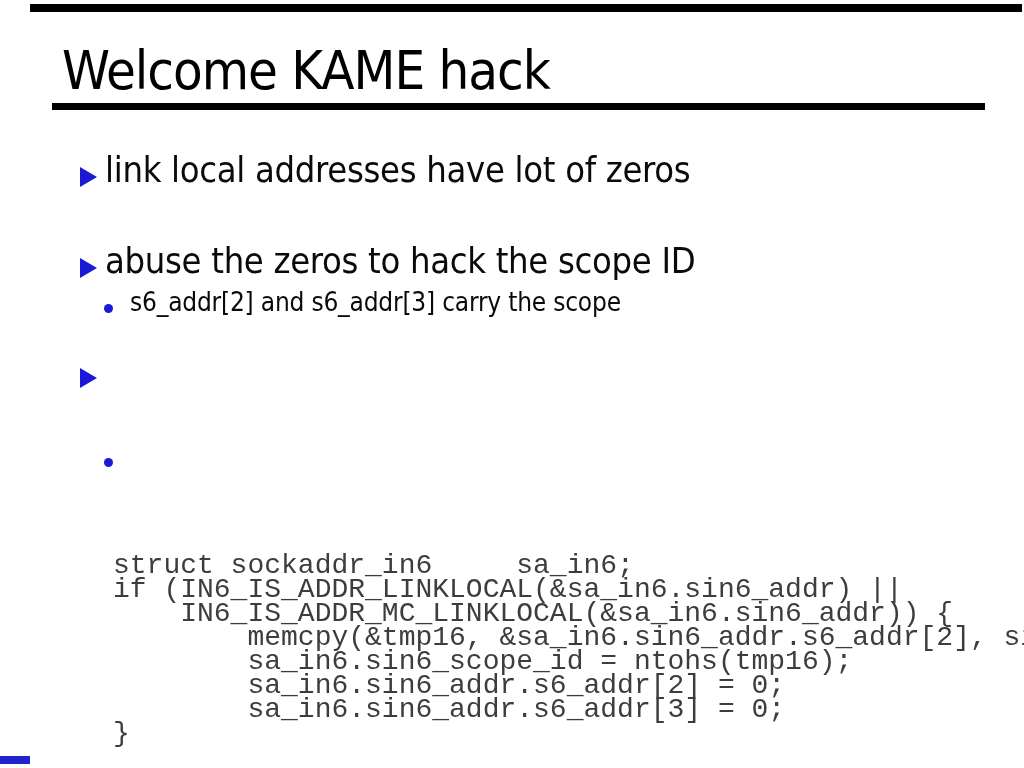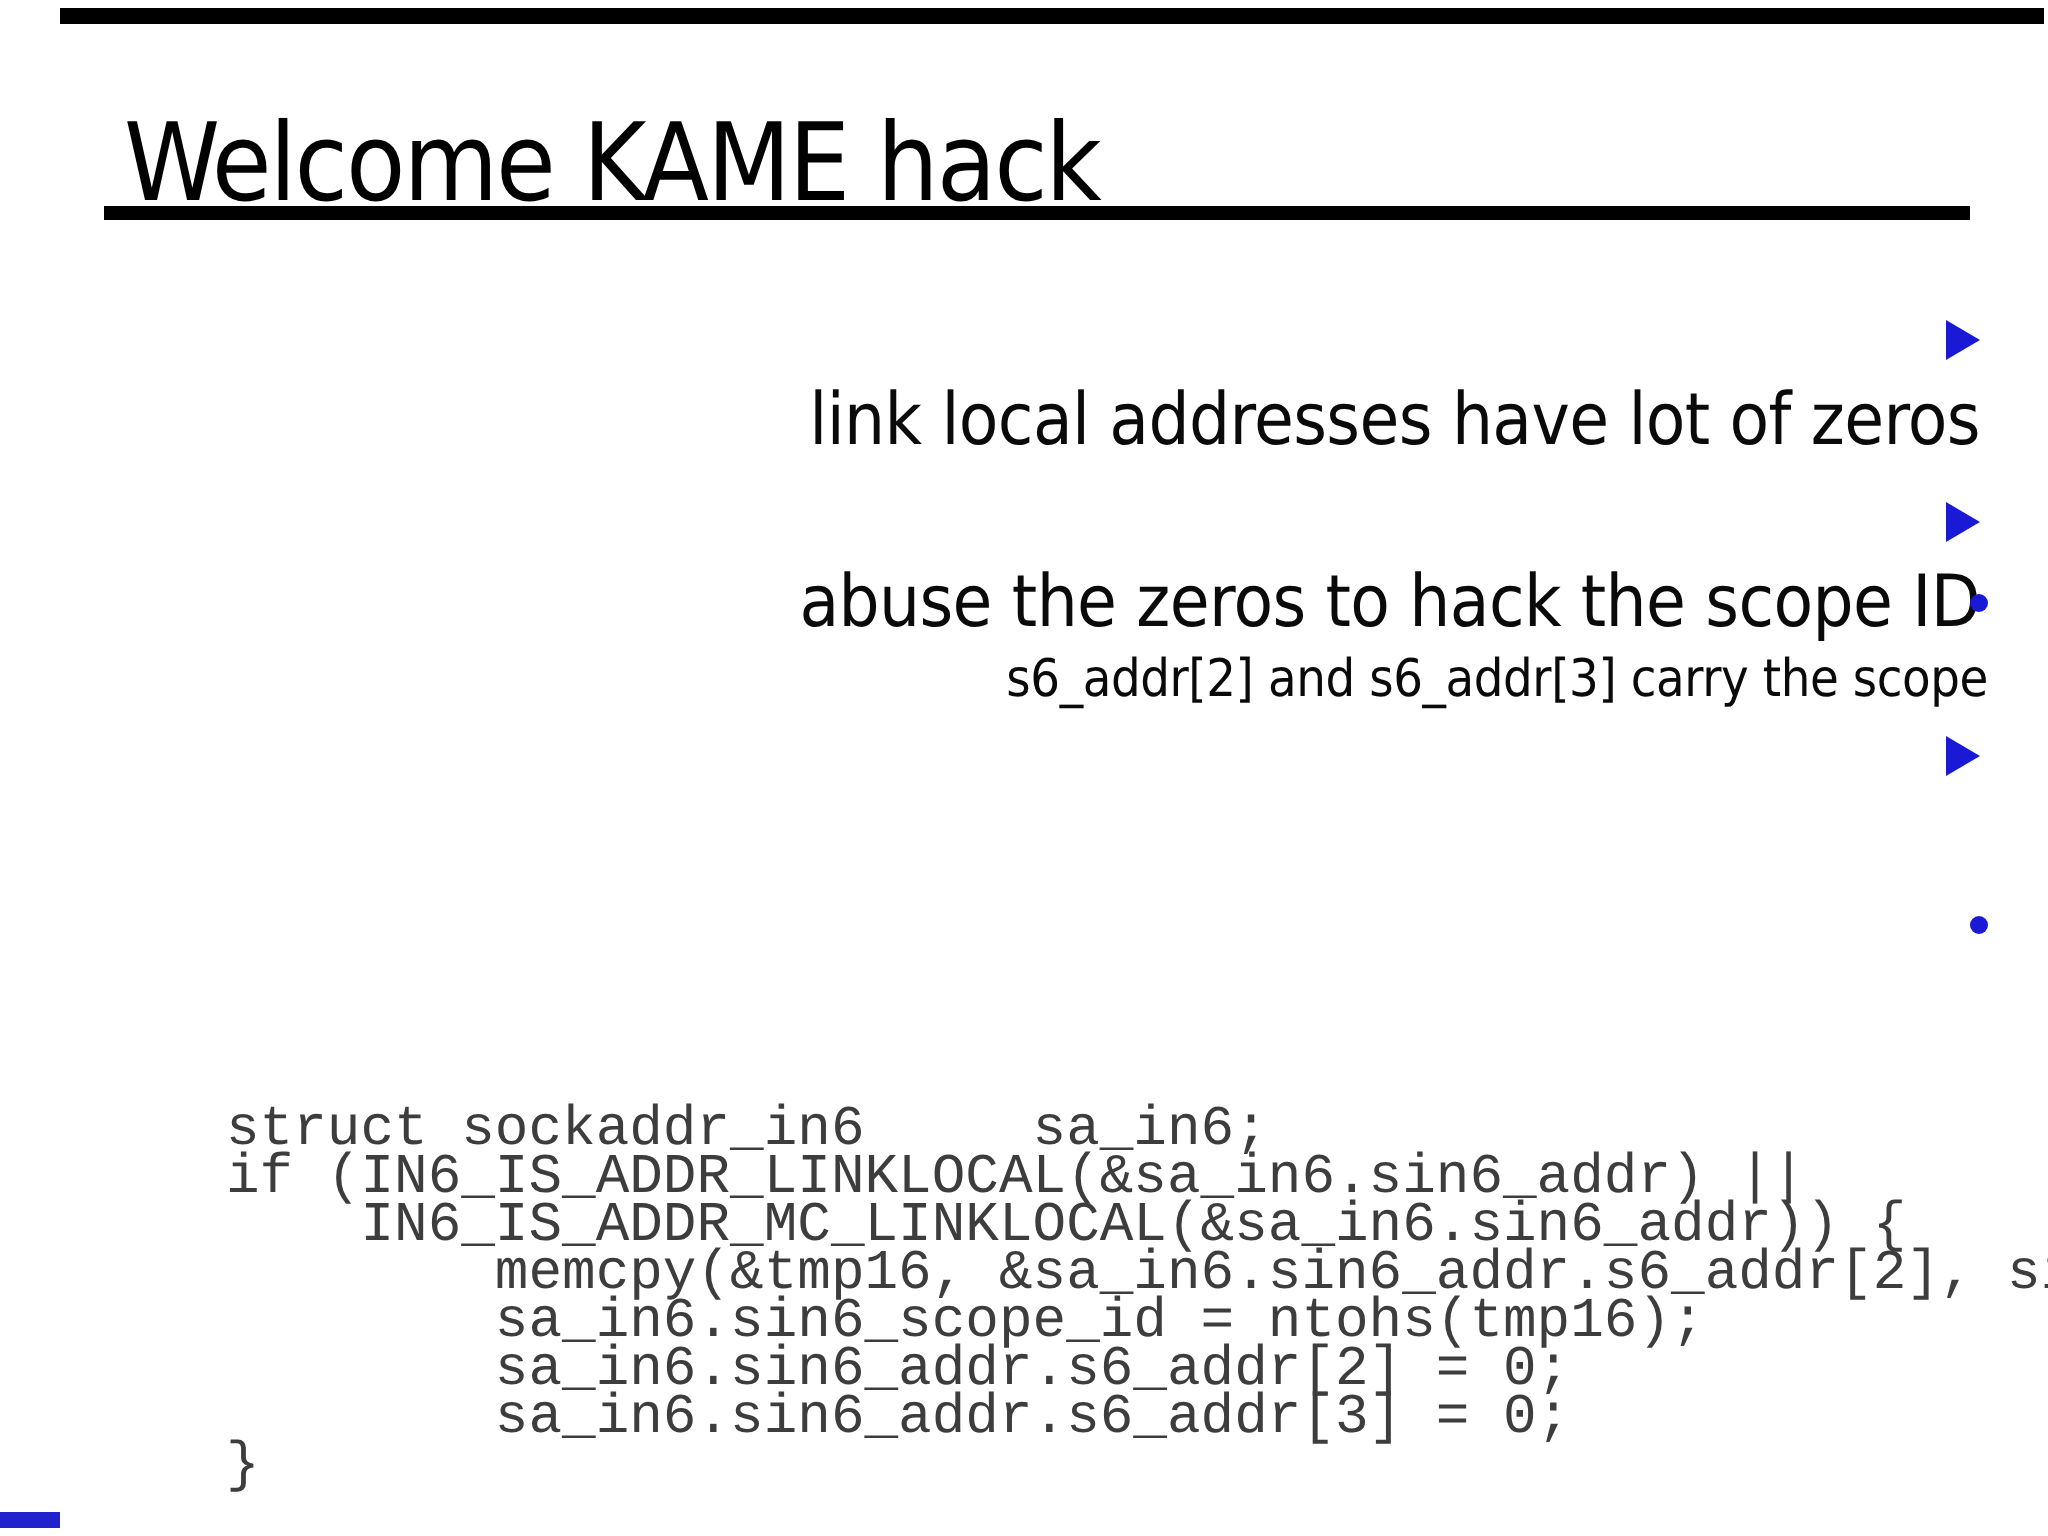--- a/index.html
+++ b/index.html
@@ -8,25 +8,25 @@
     --rule-black:#000000;
   }
   html,body{margin:0;padding:0;background:#ffffff;}
   .slide{
     position:relative;width:1024px;height:768px;background:#ffffff;overflow:hidden;
     font-family:"DejaVu Sans","Liberation Sans",sans-serif;color:#0a0a0a;
   }
   .top-rule{position:absolute;left:30px;top:4px;width:992px;height:8px;background:var(--rule-black);}
   .footer-rule{position:absolute;left:0;top:756px;width:30px;height:8px;background:var(--footer-blue);}
   .title{
-    position:absolute;left:62px;top:55px;margin:0;font-weight:400;color:#000;
+    position:absolute;left:62px;top:44px;margin:0;font-weight:400;color:#000;
     font-size:54px;line-height:54px;letter-spacing:-1px;white-space:nowrap;font-stretch:condensed;
   }
   .title-underline{position:absolute;left:52px;top:103px;width:933px;height:7px;background:var(--rule-black);}
-  .item{position:absolute;display:flex;align-items:flex-end;flex-direction:column;}
+  .item{position:absolute;display:flex;align-items:center;}
   .l1{left:80px;width:910px;font-size:36px;line-height:46px;gap:8px;letter-spacing:-0.3px;font-stretch:condensed;}
   .l2{left:104px;width:890px;font-size:26px;line-height:34px;gap:17px;letter-spacing:-0.2px;font-stretch:condensed;}
   .tri{
     flex:0 0 auto;width:0;height:0;margin-top:13px;
     border-top:10px solid transparent;border-bottom:10px solid transparent;
     border-left:17px solid var(--accent);
   }
   .dot{flex:0 0 auto;width:9px;height:9px;margin-top:12px;border-radius:50%;background:var(--accent);}
   .b1{top:147px}.b2{top:238px}.b3{top:355px}
   .s1{top:285px}.s2{top:446px}.s3{top:479px}

